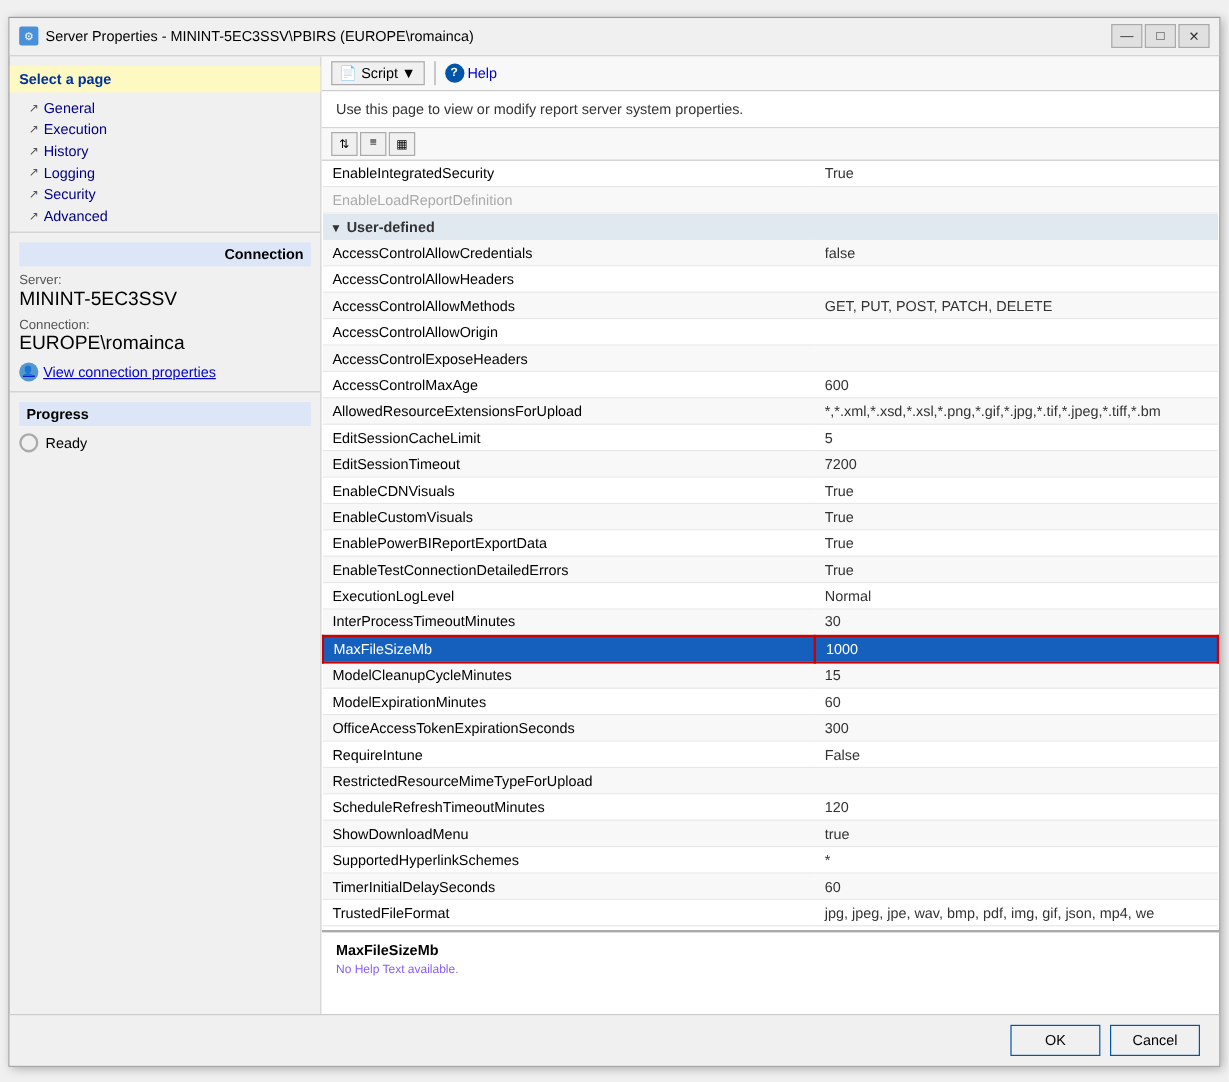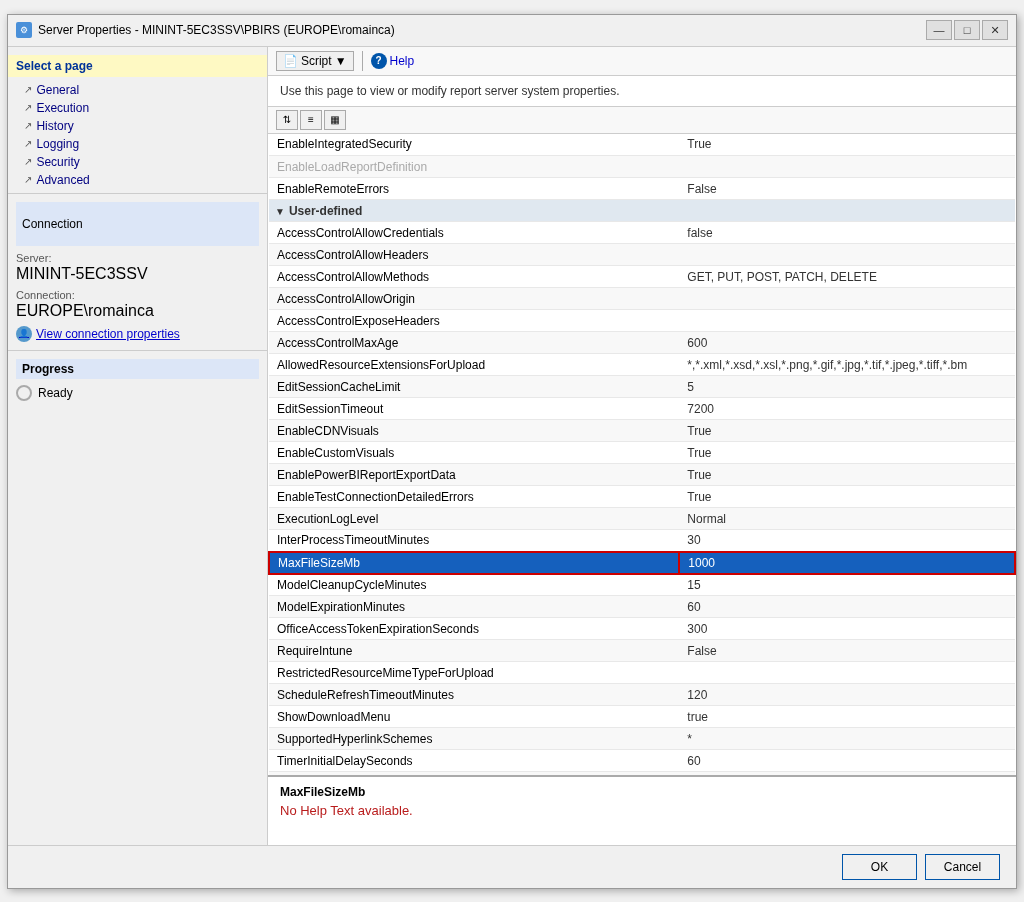--- a/index.html
+++ b/index.html
@@ -108,25 +108,26 @@
     .sidebar-nav-item .nav-arrow {
       color: #555;
       font-size: 10px;
     }
     
     .connection-section {
       padding: 8px;
       border-bottom: 1px solid #ccc;
     }
     .connection-title {
-      font-weight: normal;
+      font-weight: bold;
       font-size: 12px;
       background: #dce6f7;
-      padding: 15px 6px;
+      padding: 3px 6px;
       margin-bottom: 6px;
+      text-align: right;
     }
     .connection-label {
       font-size: 11px;
       color: #555;
       margin-bottom: 1px;
     }
     .connection-value {
       font-size: 16px;
       margin-bottom: 6px;
     }
@@ -313,22 +314,22 @@
       min-height: 70px;
       background: white;
       flex-shrink: 0;
     }
     .desc-title {
       font-weight: bold;
       font-size: 12px;
       margin-bottom: 4px;
     }
     .desc-text {
-      font-size: 13px;
-      color: #b91c1c;
+      font-size: 10px;
+      color: #8b5cf6;
     }
     
     .footer {
       padding: 8px 16px;
       display: flex;
       justify-content: flex-end;
       gap: 8px;
       border-top: 1px solid #ccc;
       background: #f0f0f0;
       flex-shrink: 0;
@@ -455,24 +456,20 @@
         <table class="properties-table">
           <tbody id="properties-tbody">
               <tr>
                 <td class="">EnableIntegratedSecurity</td>
                 <td>True</td>
               </tr>
               <tr>
                 <td class="grayed-text">EnableLoadReportDefinition</td>
                 <td></td>
               </tr>
-              <tr>
-                <td class="">EnableRemoteErrors</td>
-                <td>False</td>
-              </tr>
               <tr class="group-header">
                 <td colspan="2"><span class="group-toggle">▼</span><strong>User-defined</strong></td>
               </tr>
               <tr>
                 <td class="">AccessControlAllowCredentials</td>
                 <td>false</td>
               </tr>
               <tr>
                 <td class="">AccessControlAllowHeaders</td>
                 <td></td>

